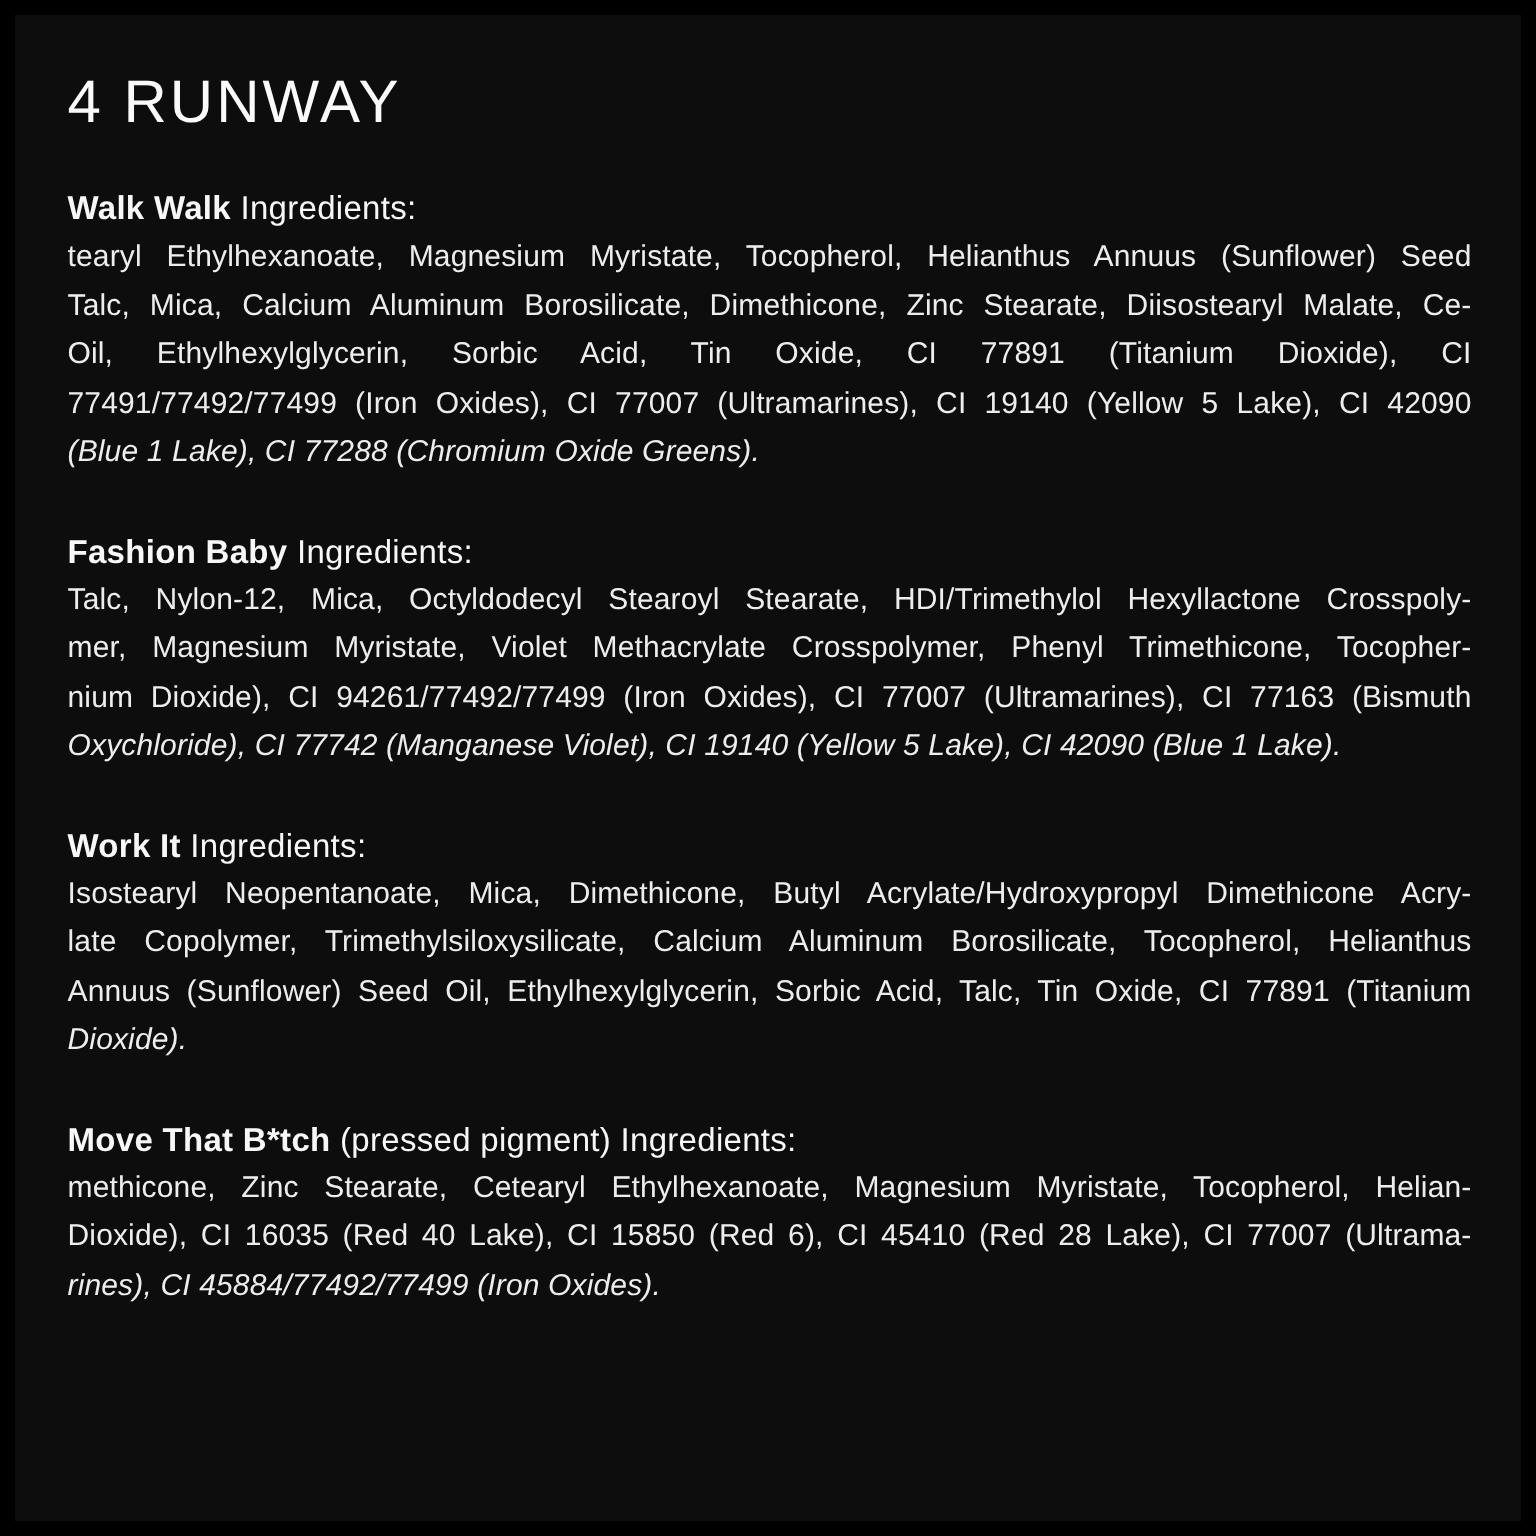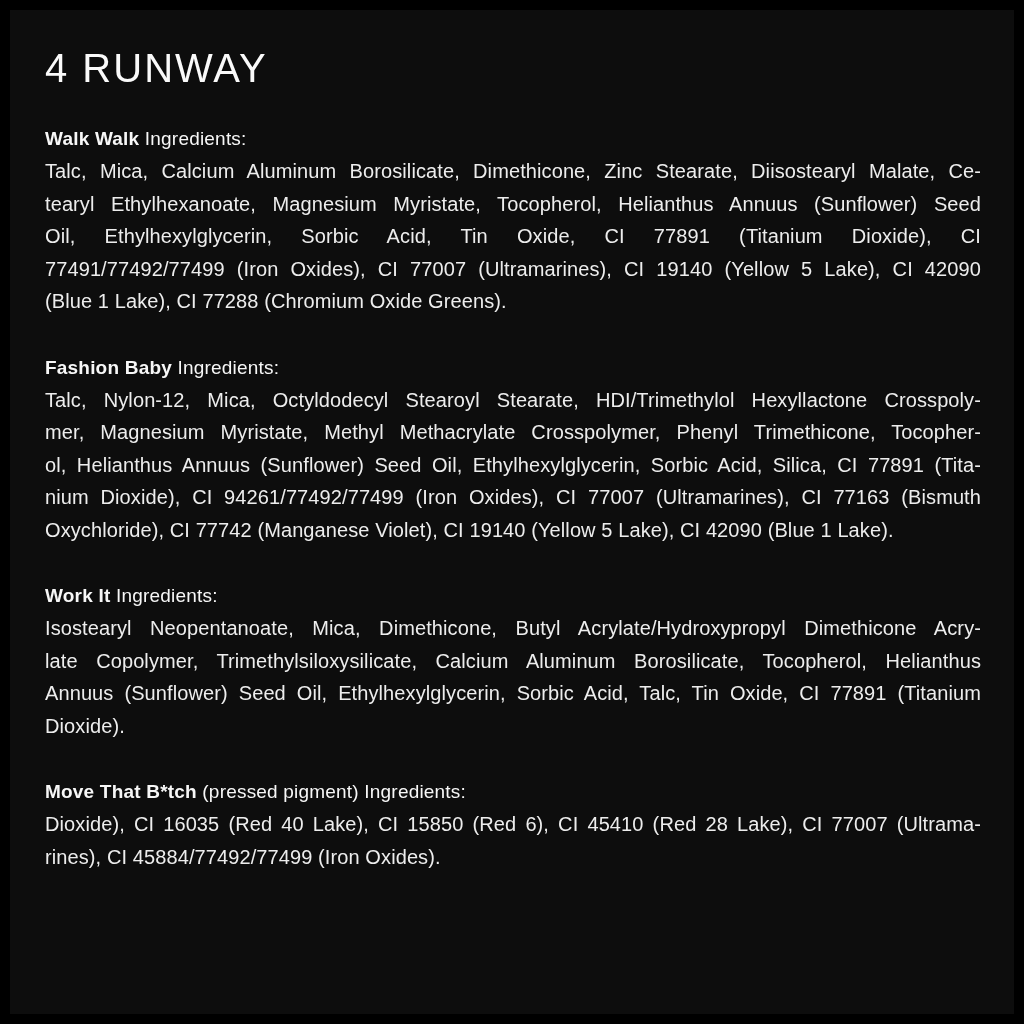--- a/index.html
+++ b/index.html
@@ -35,21 +35,21 @@
     font-weight: 400;
     letter-spacing: 2px;
     color: var(--title-color, #fafafa);
     margin-bottom: 32px;
     white-space: nowrap;
   }
 
   .section { margin-bottom: 33px; }
 
   .section-heading {
-    font-size: 19px;
+    font-size: 22px;
     line-height: 33px;
     color: var(--heading-color, #f7f7f7);
     letter-spacing: 0.2px;
   }
 
   .product-name { font-weight: 700; }
   .heading-suffix { font-weight: 400; }
 
   .ingredient-line {
     font-size: 20px;
@@ -60,54 +60,55 @@
     text-align-last: justify;
     overflow: hidden;
     white-space: normal;
     max-height: 32.5px;
   }
 
   .ingredient-line.last-line {
     text-align: right;
     -moz-text-align-last: left;
     text-align-last: left;
+    font-style: italic;
   }
 </style>
 </head>
 <body>
 
 <div class="stage" style="--page-bg: #000000; --card-bg: #0d0d0d; --text-color: #ededed; --title-color: #fafafa; --heading-color: #f7f7f7;">
   <div class="card">
     <div class="content">
       <h1 class="page-title">4 RUNWAY</h1>
       <div id="sections-root">
           <div class="section">
             <div class="section-heading"><span class="product-name">Walk Walk</span><span class="heading-suffix"> Ingredients:</span></div>
+            <div class="ingredient-line">tearyl Ethylhexanoate, Magnesium Myristate, Tocopherol, Helianthus Annuus (Sunflower) Seed</div>
             <div class="ingredient-line">Talc, Mica, Calcium Aluminum Borosilicate, Dimethicone, Zinc Stearate, Diisostearyl Malate, Ce-</div>
-            <div class="ingredient-line">tearyl Ethylhexanoate, Magnesium Myristate, Tocopherol, Helianthus Annuus (Sunflower) Seed</div>
             <div class="ingredient-line">Oil, Ethylhexylglycerin, Sorbic Acid, Tin Oxide, CI 77891 (Titanium Dioxide), CI</div>
             <div class="ingredient-line">77491/77492/77499 (Iron Oxides), CI 77007 (Ultramarines), CI 19140 (Yellow 5 Lake), CI 42090</div>
             <div class="ingredient-line last-line">(Blue 1 Lake), CI 77288 (Chromium Oxide Greens).</div>
           </div>
           <div class="section">
             <div class="section-heading"><span class="product-name">Fashion Baby</span><span class="heading-suffix"> Ingredients:</span></div>
             <div class="ingredient-line">Talc, Nylon-12, Mica, Octyldodecyl Stearoyl Stearate, HDI/Trimethylol Hexyllactone Crosspoly-</div>
-            <div class="ingredient-line">mer, Magnesium Myristate, Methyl Methacrylate Crosspolymer, Phenyl Trimethicone, Tocopher-</div>
-            <div class="ingredient-line">ol, Helianthus Annuus (Sunflower) Seed Oil, Ethylhexylglycerin, Sorbic Acid, Silica, CI 77891 (Tita-</div>
+            <div class="ingredient-line">mer, Magnesium Myristate, Violet Methacrylate Crosspolymer, Phenyl Trimethicone, Tocopher-</div>
             <div class="ingredient-line">nium Dioxide), CI 94261/77492/77499 (Iron Oxides), CI 77007 (Ultramarines), CI 77163 (Bismuth</div>
             <div class="ingredient-line last-line">Oxychloride), CI 77742 (Manganese Violet), CI 19140 (Yellow 5 Lake), CI 42090 (Blue 1 Lake).</div>
           </div>
           <div class="section">
             <div class="section-heading"><span class="product-name">Work It</span><span class="heading-suffix"> Ingredients:</span></div>
             <div class="ingredient-line">Isostearyl Neopentanoate, Mica, Dimethicone, Butyl Acrylate/Hydroxypropyl Dimethicone Acry-</div>
             <div class="ingredient-line">late Copolymer, Trimethylsiloxysilicate, Calcium Aluminum Borosilicate, Tocopherol, Helianthus</div>
             <div class="ingredient-line">Annuus (Sunflower) Seed Oil, Ethylhexylglycerin, Sorbic Acid, Talc, Tin Oxide, CI 77891 (Titanium</div>
             <div class="ingredient-line last-line">Dioxide).</div>
           </div>
           <div class="section">
             <div class="section-heading"><span class="product-name">Move That B*tch</span><span class="heading-suffix"> (pressed pigment) Ingredients:</span></div>
+            <div class="ingredient-line">methicone, Zinc Stearate, Cetearyl Ethylhexanoate, Magnesium Myristate, Tocopherol, Helian-</div>
             <div class="ingredient-line">Dioxide), CI 16035 (Red 40 Lake), CI 15850 (Red 6), CI 45410 (Red 28 Lake), CI 77007 (Ultrama-</div>
             <div class="ingredient-line last-line">rines), CI 45884/77492/77499 (Iron Oxides).</div>
           </div>
         </div>
     </div>
   </div>
 </div>
 
 </body></html>

